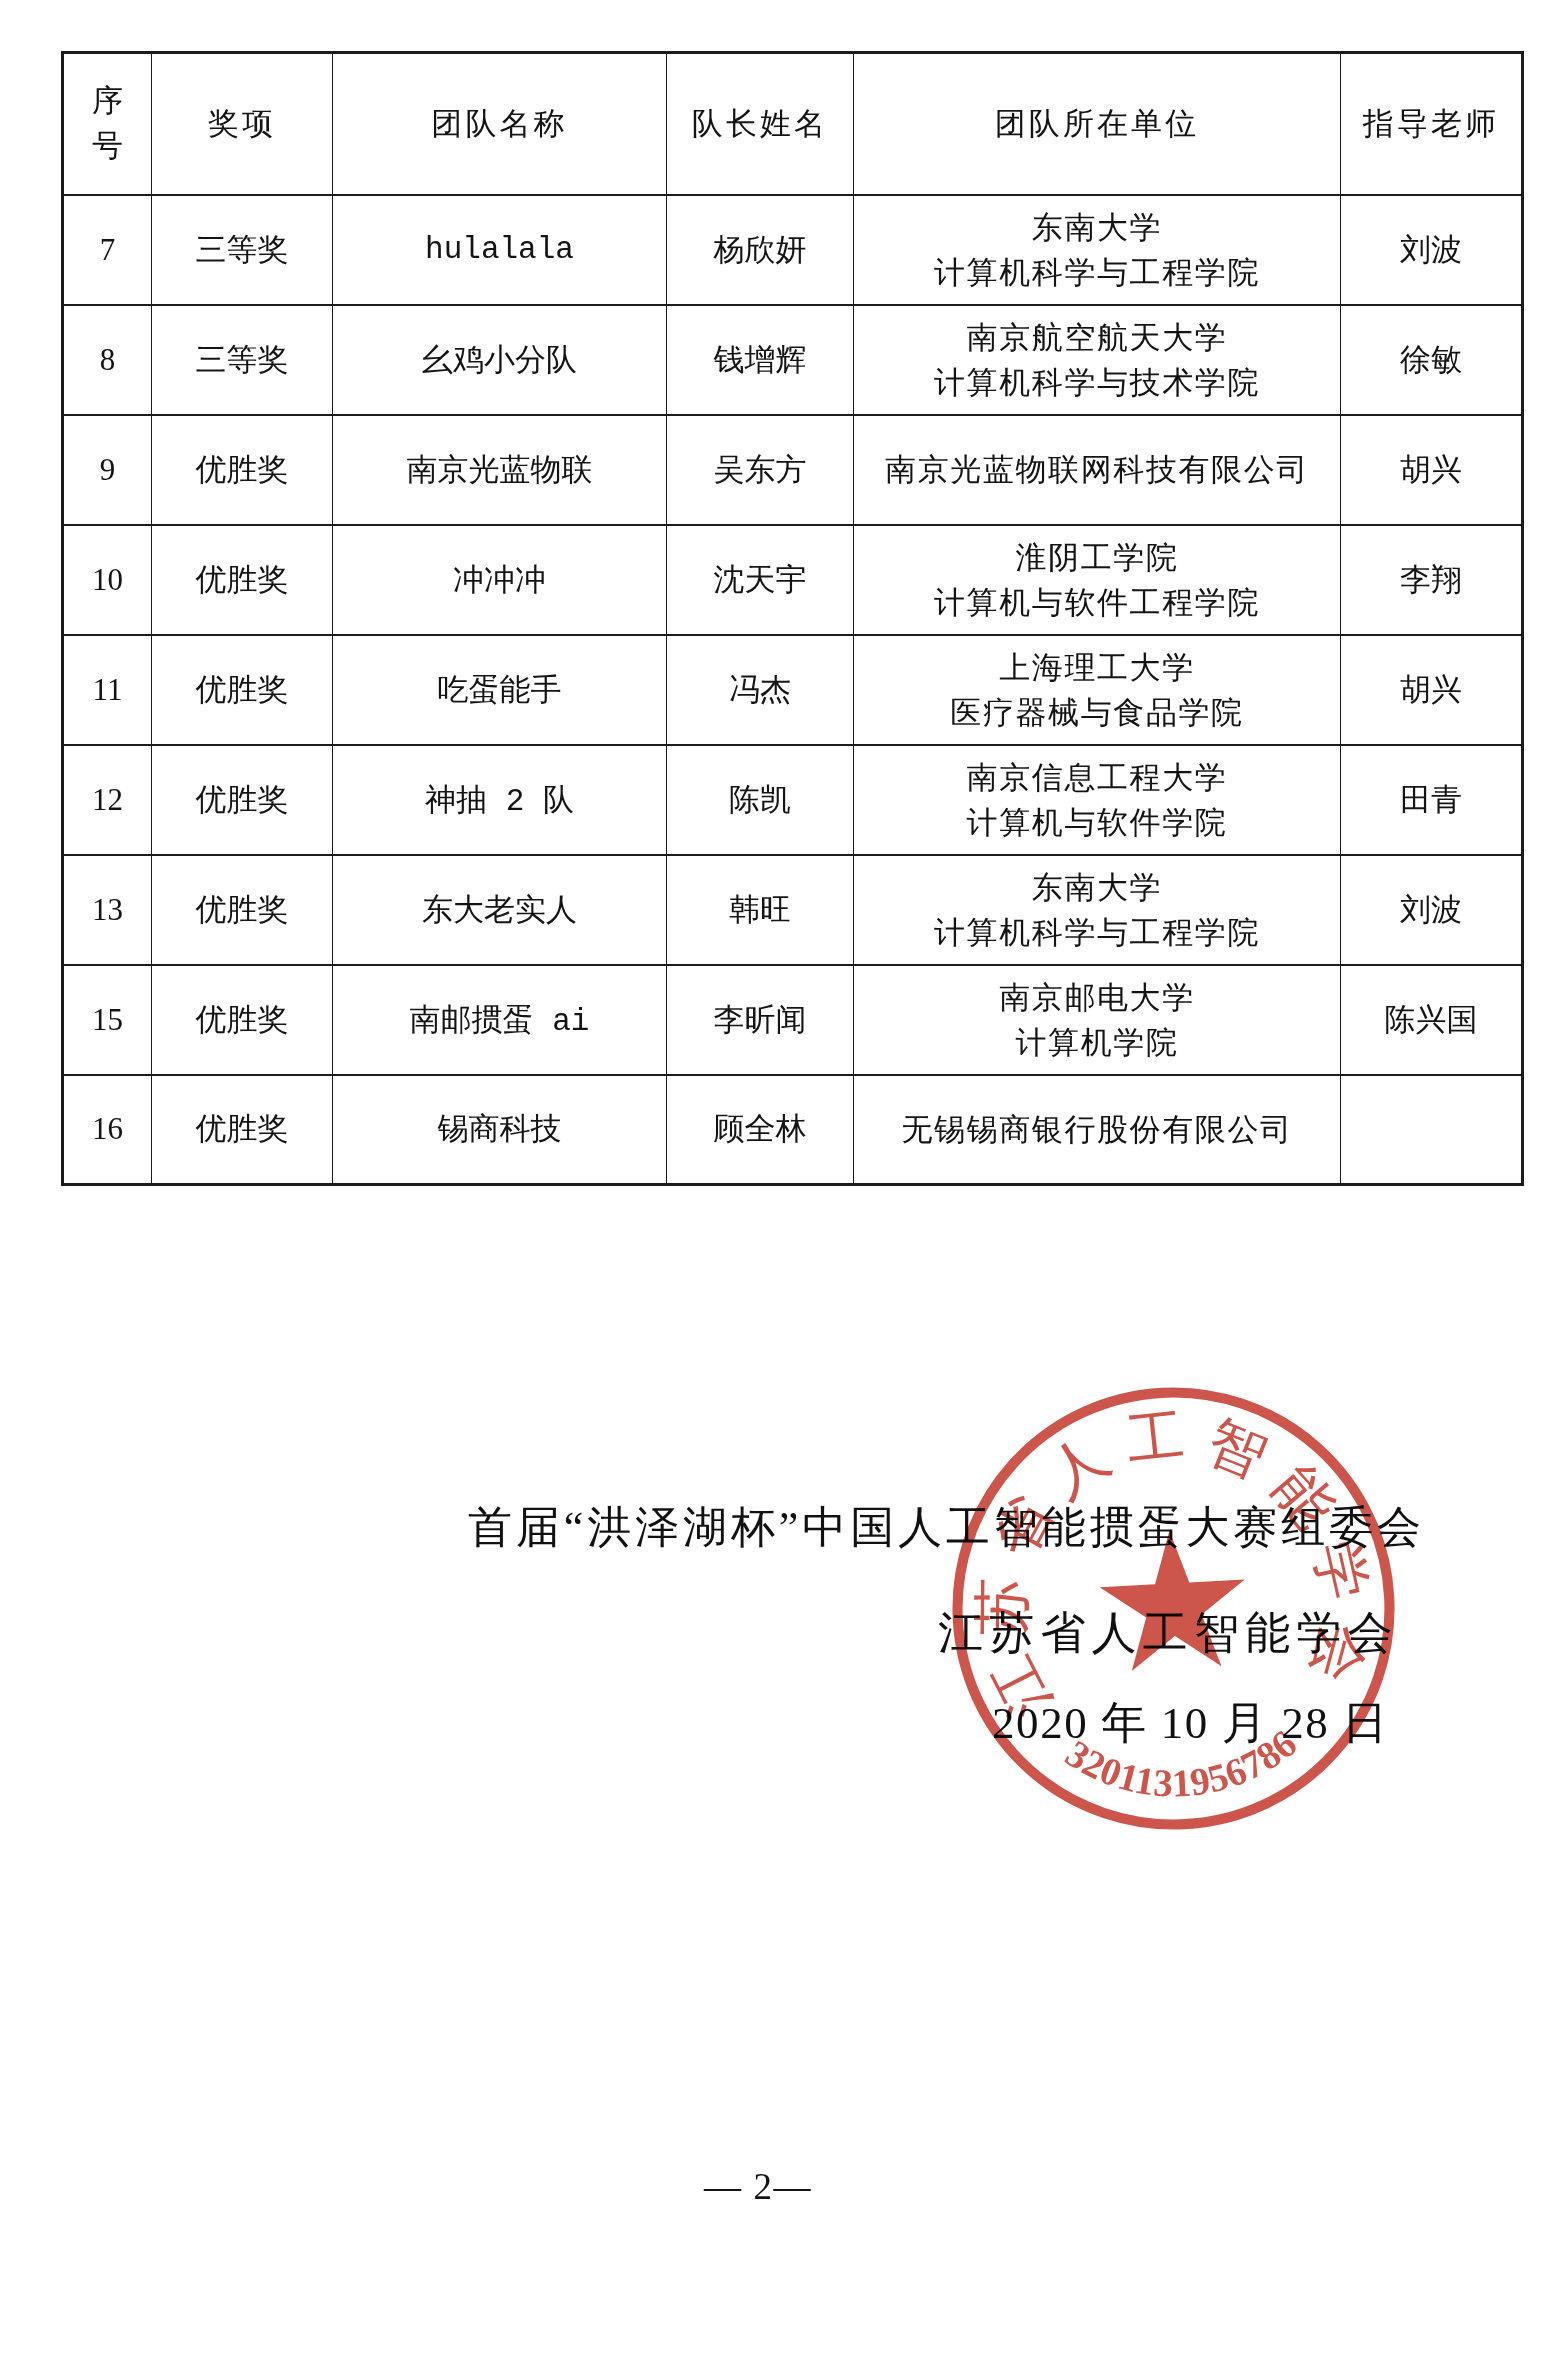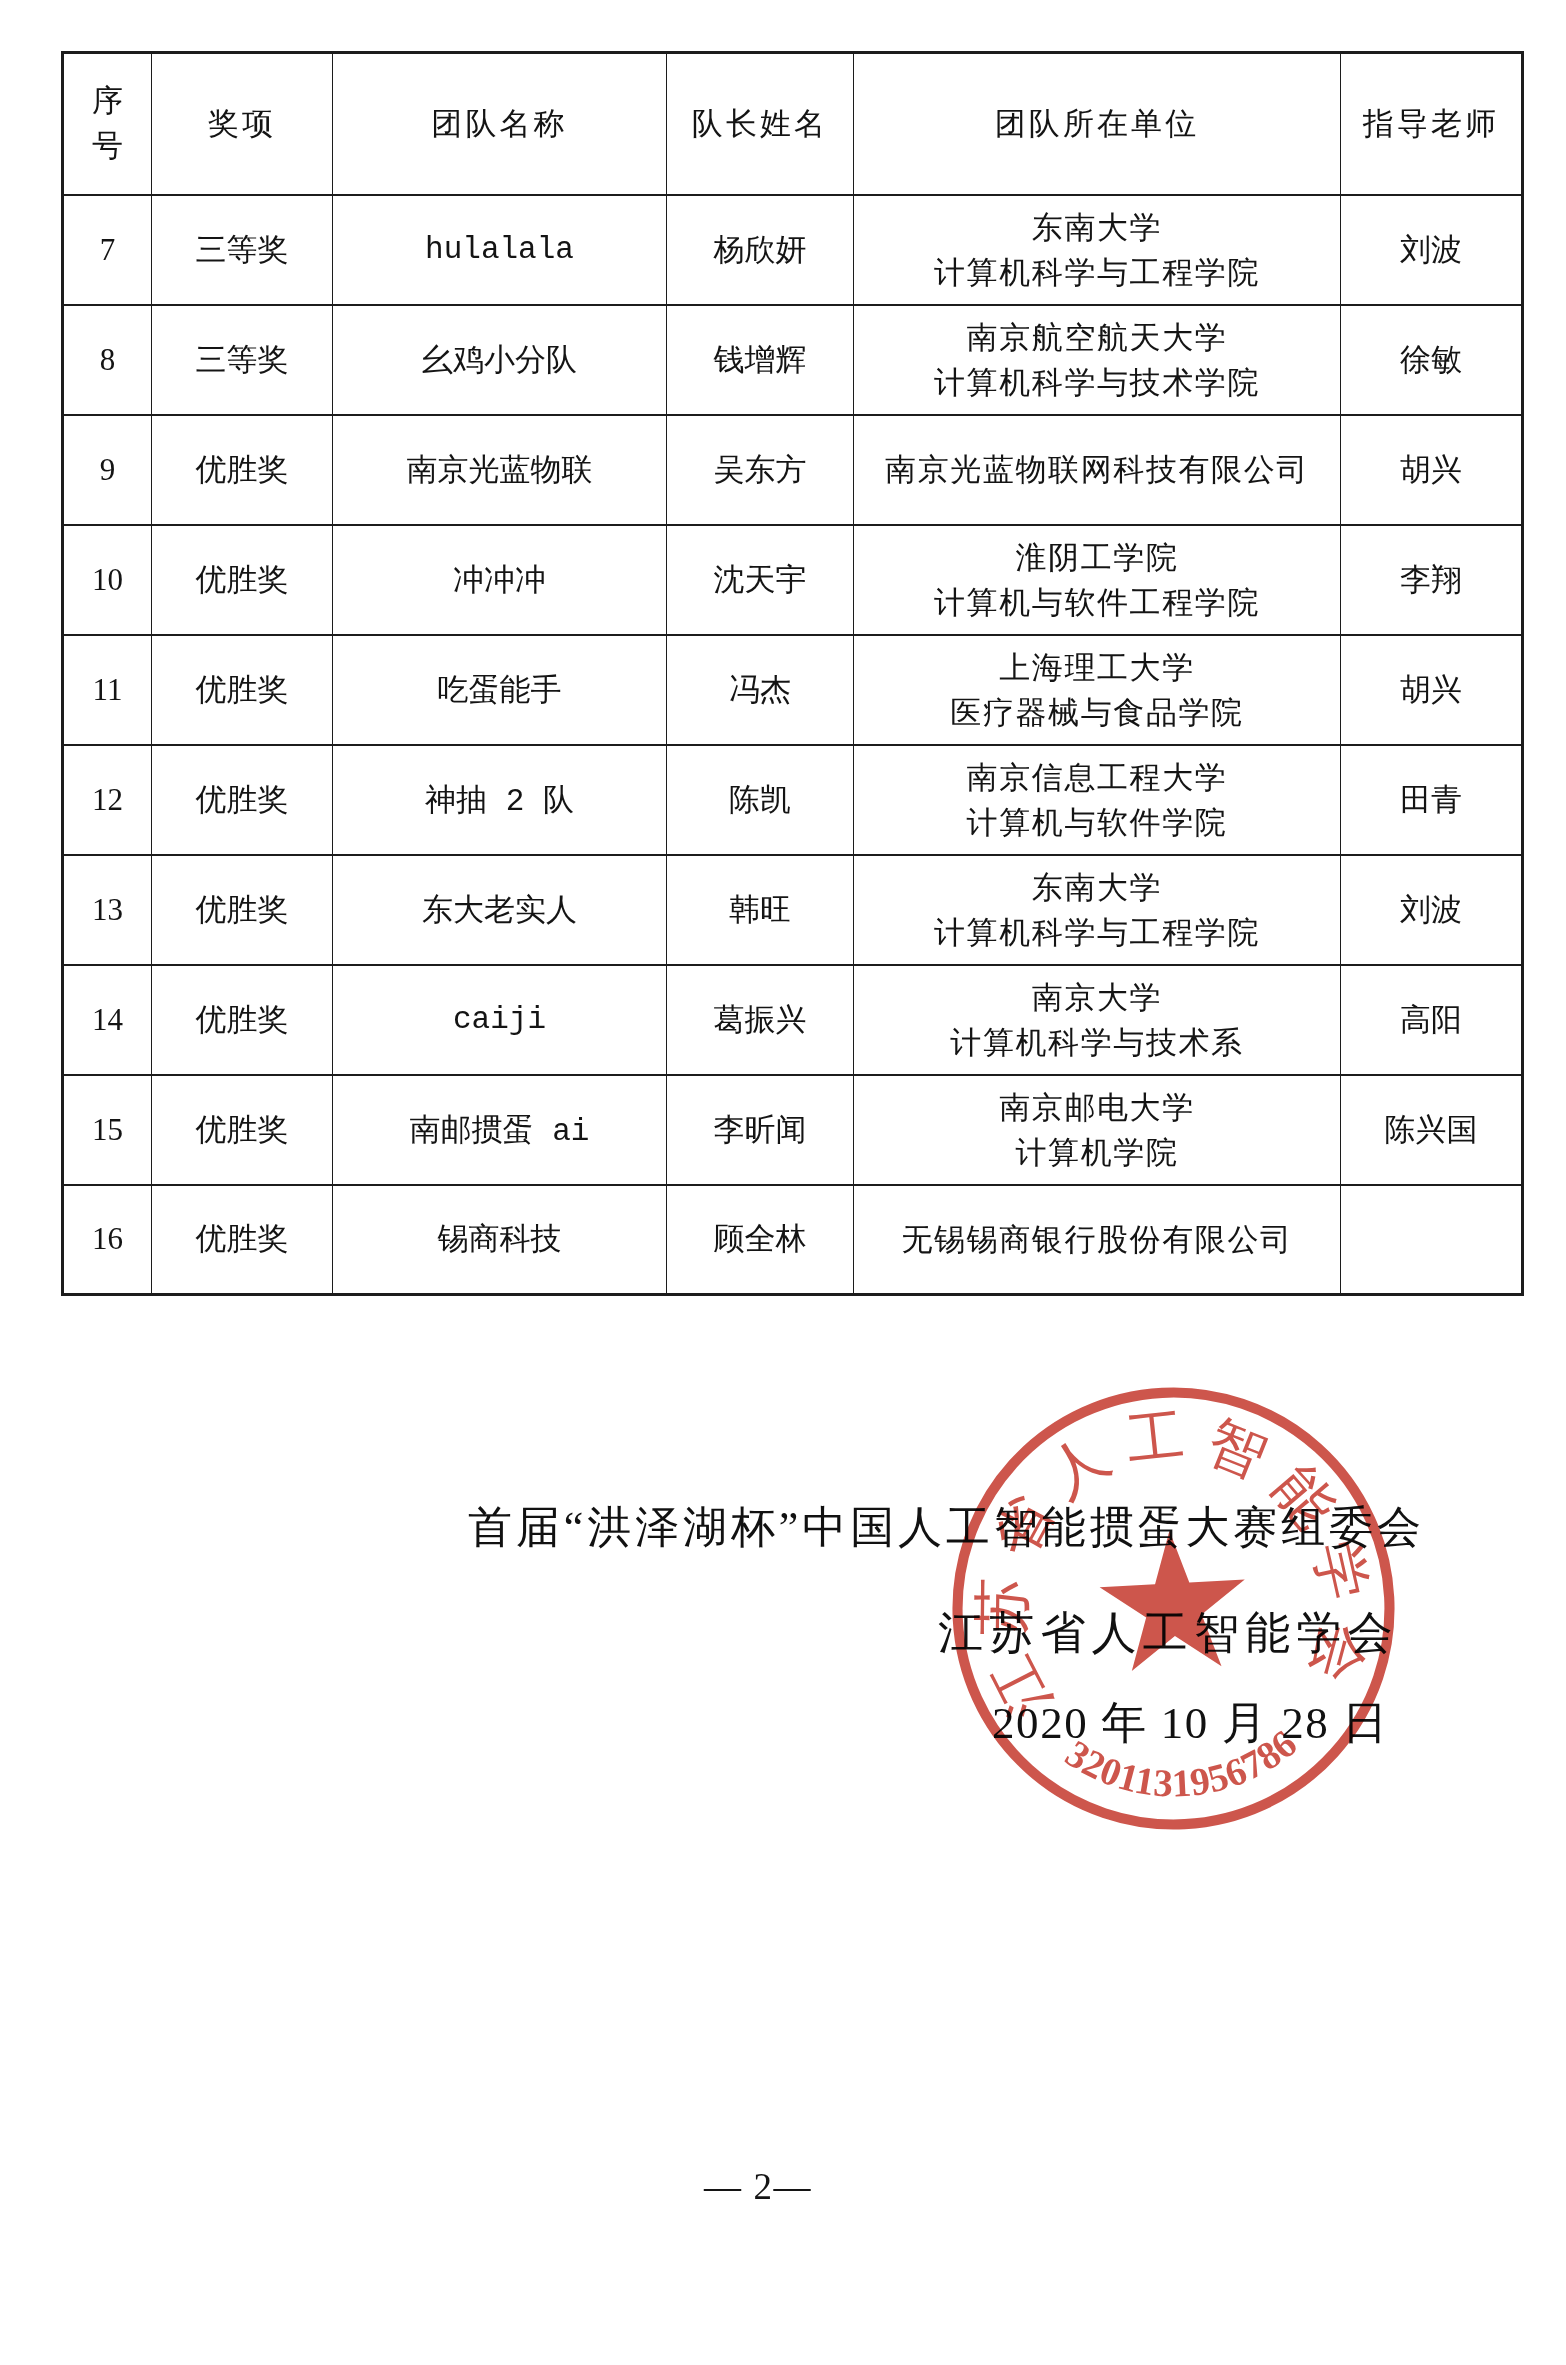--- a/index.html
+++ b/index.html
@@ -142,31 +142,20 @@
       <tr>
         <td class="c-no">13</td>
         <td>优胜奖</td>
         <td class="c-team">东大老实人</td>
         <td>韩旺</td>
         <td class="c-org">
           <div class="org-line">东南大学</div>
           <div class="org-line">计算机科学与工程学院</div>
         </td>
         <td>刘波</td>
-      </tr>
-      <tr>
-        <td class="c-no">14</td>
-        <td>优胜奖</td>
-        <td class="c-team">caiji</td>
-        <td>葛振兴</td>
-        <td class="c-org">
-          <div class="org-line">南京大学</div>
-          <div class="org-line">计算机科学与技术系</div>
-        </td>
-        <td>高阳</td>
       </tr>
       <tr>
         <td class="c-no">15</td>
         <td>优胜奖</td>
         <td class="c-team">南邮掼蛋 ai</td>
         <td>李昕闻</td>
         <td class="c-org">
           <div class="org-line">南京邮电大学</div>
           <div class="org-line">计算机学院</div>
         </td>

